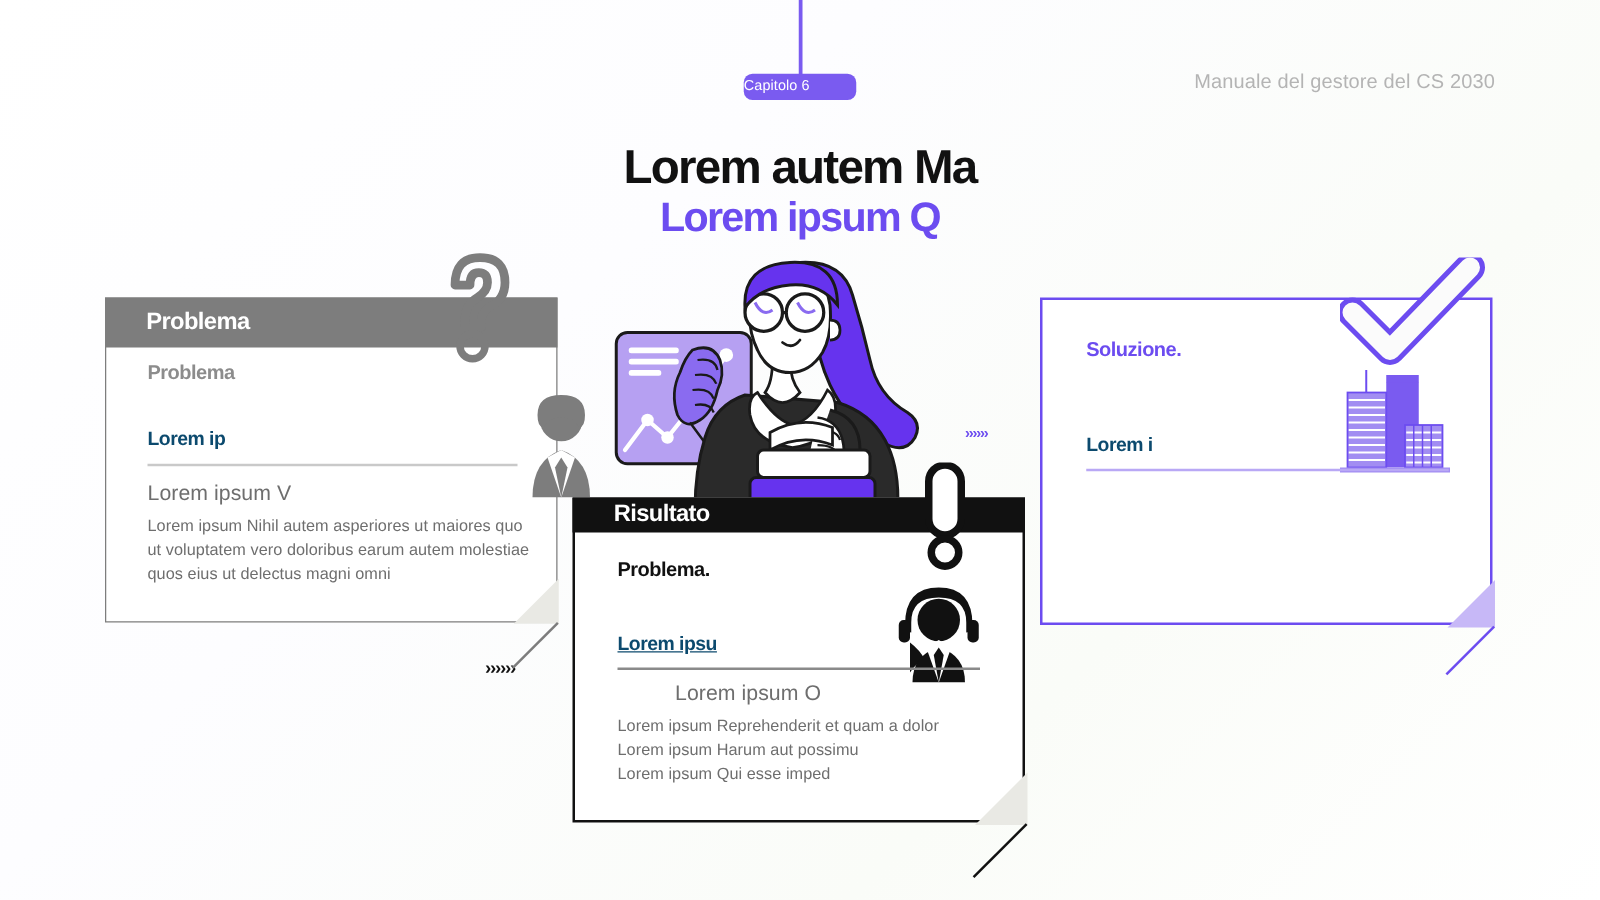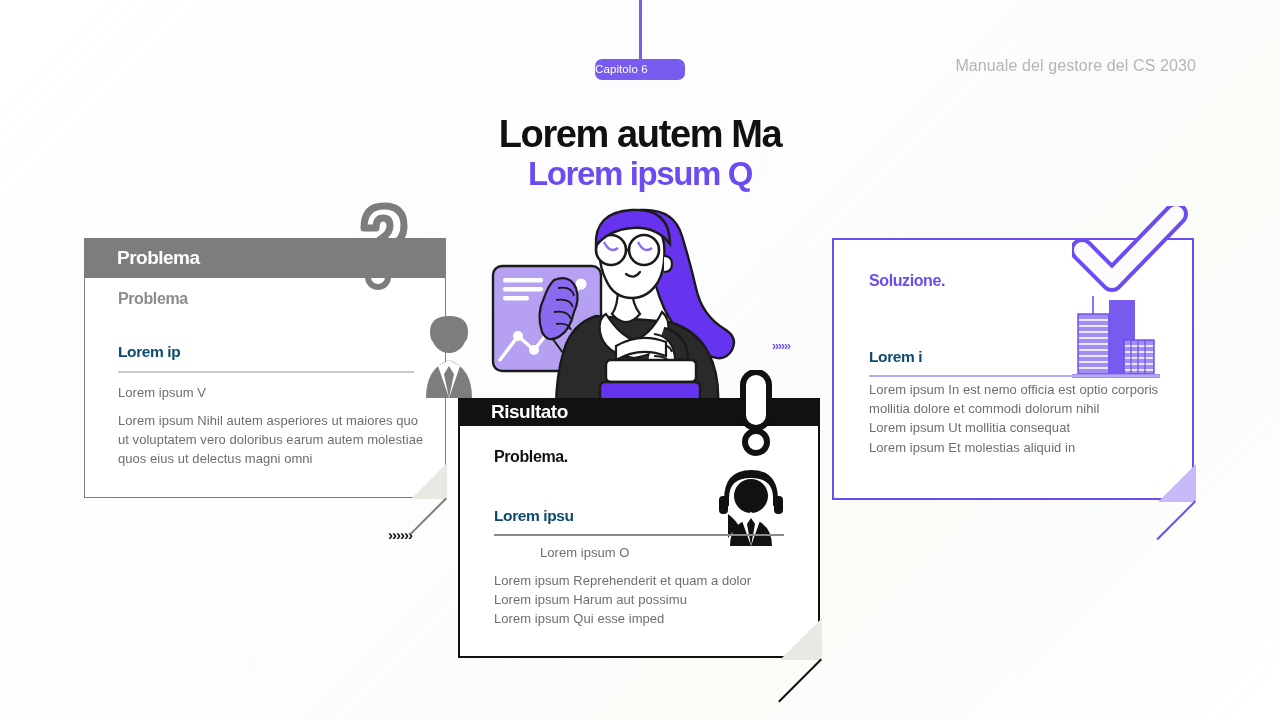--- a/index.html
+++ b/index.html
@@ -131,21 +131,21 @@
     font-size: 15.5px;
     letter-spacing: -.4px;
     color: #0c4a6e;
   }
   .card-rule {
     position: absolute;
     height: 2px;
   }
   .card-line1 {
     position: absolute;
-    font-size: 13px;
+    font-size: 17px;
     color: #6e6e6e;
     letter-spacing: .05px;
   }
   .card-body {
     position: absolute;
     font-size: 13px;
     line-height: 19.2px;
     color: #6e6e6e;
     letter-spacing: .05px;
   }
@@ -174,21 +174,21 @@
     background: #7d7d7d;
     transform-origin: right bottom;
     transform: rotate(-45deg);
   }
 
   
   #card-risultato { left: 458px; top: 398px; width: 362px; height: 260px; z-index: 6; }
   #card-risultato .card-frame { border: 2px solid #111111; }
   #card-risultato .card-header { height: 28px; background: #111111; }
   #card-risultato .card-sub { left: 36px; top: 50px; color: #111111; }
-  #card-risultato .card-lead { left: 36px; top: 109px; }
+  #card-risultato .card-lead { left: 36px; top: 109px; text-decoration: underline; }
   #card-risultato .card-rule { left: 36px; top: 136px; width: 290px; background: #8a8a8a; }
   #card-risultato .card-line1 { left: 50px; top: 147px; margin-left: 32px; }
   #card-risultato .card-body { left: 36px; top: 173px; width: 300px; }
   #card-risultato .fold {
     right: -2px; bottom: -2px;
     border-left: 42px solid transparent;
     border-bottom: 42px solid #e9e9e4;
   }
   #card-risultato .fold-edge {
     position: absolute; right: -2px; bottom: -2px;
@@ -372,23 +372,20 @@
 
 
     <svg class="card-icon-badge" style="left:240px; top:-32px; width:120px; height:86px;" viewBox="0 0 120 86">
       <path d="M10 44 L40 74 L104 8" fill="none" stroke="#6c4cf0" stroke-width="24" stroke-linecap="round" stroke-linejoin="round"></path>
       <path d="M10 44 L40 74 L104 8" fill="none" stroke="#fbfbfb" stroke-width="16" stroke-linecap="round" stroke-linejoin="round"></path>
     </svg>
 
     <div class="card-sub">Soluzione.</div>
     <div class="card-lead">Lorem i</div>
     <div class="card-rule"></div>
-    <div class="card-body" style="top:142px; white-space:pre-line;">Lorem ipsum In est nemo officia est optio corporis mollitia dolore et commodi dolorum nihil
-Lorem ipsum Ut mollitia consequat
-Lorem ipsum Et molestias aliquid in</div>
 
     <div class="fold"></div>
     <div class="fold-edge"></div>
   </div>
 
   <div class="card" id="card-risultato">
     <div class="card-frame"></div>
 
     <svg class="card-art" style="left:252px; top:68px; width:82px; height:80px;" viewBox="0 0 82 80">
       <path d="M14 34 q0 -30 27 -30 q27 0 27 30 q0 6 -5 6 l0 -8 q0 -20 -22 -20 q-22 0 -22 20 l0 8 q-5 0 -5 -6 z" fill="#111111"></path>

